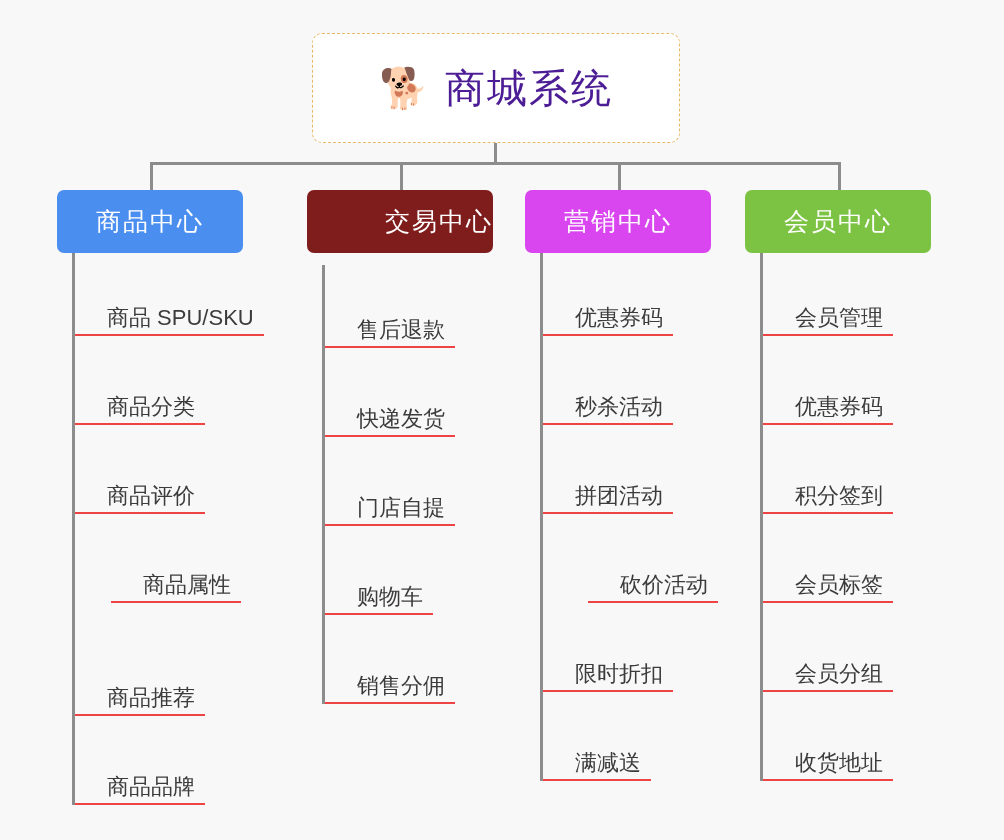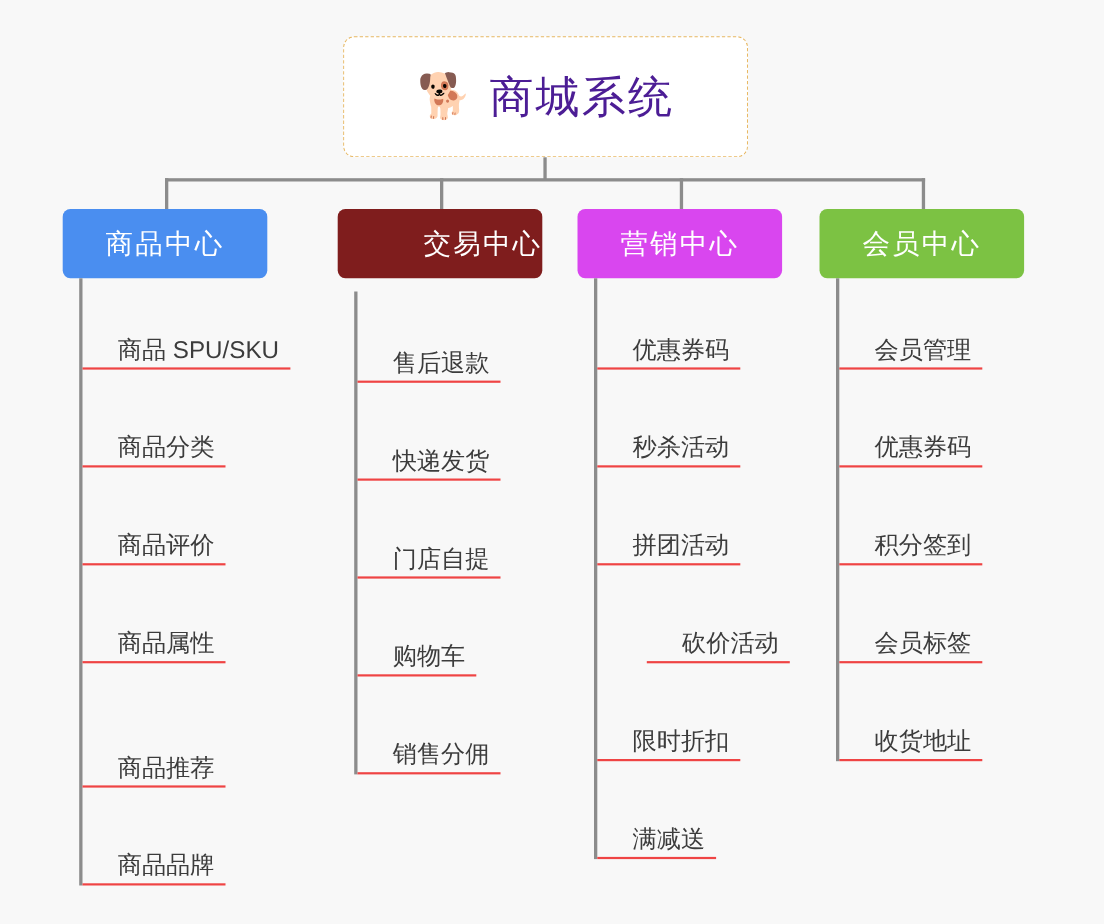--- a/index.html
+++ b/index.html
@@ -115,21 +115,21 @@
     <div class="branch">
       <div class="leaf" style="width: 189px;">
           <span class="leaf-label">商品 SPU/SKU</span>
         </div>
       <div class="leaf" style="width: 130px;">
           <span class="leaf-label">商品分类</span>
         </div>
       <div class="leaf" style="width: 130px;">
           <span class="leaf-label">商品评价</span>
         </div>
-      <div class="leaf" style="width: 130px;">
+      <div class="leaf" style="width: 130px; margin-left: 36px;">
           <span class="leaf-label">商品属性</span>
         </div>
       <div class="leaf" style="width: 130px; margin-top: 24px;">
           <span class="leaf-label">商品推荐</span>
         </div>
       <div class="leaf" style="width: 130px;">
           <span class="leaf-label">商品品牌</span>
         </div>
     </div>
   </div>
@@ -194,18 +194,21 @@
       <div class="leaf" style="width: 130px;">
           <span class="leaf-label">优惠券码</span>
         </div>
       <div class="leaf" style="width: 130px;">
           <span class="leaf-label">积分签到</span>
         </div>
       <div class="leaf" style="width: 130px;">
           <span class="leaf-label">会员标签</span>
         </div>
       <div class="leaf" style="width: 130px;">
+          <span class="leaf-label">会员分组</span>
+        </div>
+      <div class="leaf" style="width: 130px;">
           <span class="leaf-label">收货地址</span>
         </div>
     </div>
   </div>
 
 </div>
 
 </body></html>

